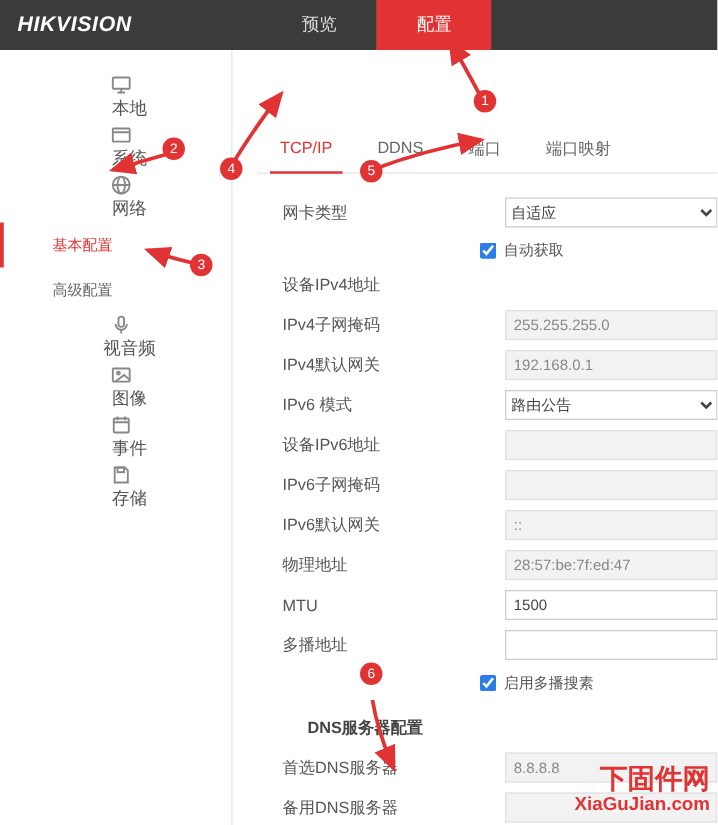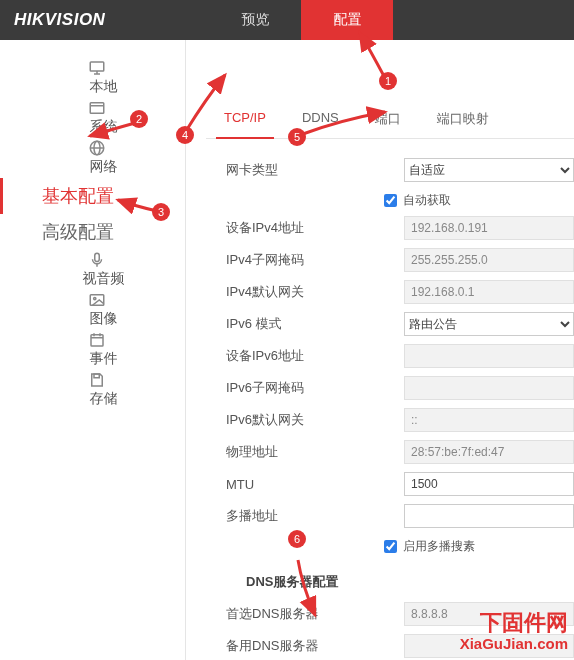--- a/index.html
+++ b/index.html
@@ -8,21 +8,21 @@
 .header { height: 40px; background: #3b3b3b; display: flex; align-items: center; }
 .logo { color: #fff; font-weight: bold; font-size: 17px; padding: 0 14px; letter-spacing: 0.5px; font-style: italic; }
 .nav-tab { height: 40px; padding: 0 32px; color: #ddd; font-size: 14px; display: flex; align-items: center; cursor: pointer; }
 .nav-tab.active { background: #e13333; color: #fff; }
 
 .main { display: flex; height: calc(100% - 40px); }
 
 .sidebar { width: 200px; border-right: 1px solid #e5e5e5; padding-top: 18px; }
 .side-item { height: 40px; display: flex; align-items: center; padding-left: 22px; cursor: pointer; font-size: 14px; color: #555; flex-direction: column; }
 .side-item .icon { width: 20px; height: 20px; margin-right: 14px; display: inline-flex; align-items: center; justify-content: center; }
-.side-sub { height: 36px; display: flex; align-items: center; padding-left: 42px; font-size: 18px; color: #666; cursor: pointer; }
+.side-sub { height: 36px; display: flex; align-items: center; padding-left: 42px; font-size: 12px; color: #666; cursor: pointer; }
 .side-sub.active { color: #e13333; border-left: 3px solid #e13333; padding-left: 39px; }
 
 .content { flex: 1; padding: 16px 0 0 20px; position: relative; }
 .sub-tabs { display: flex; border-bottom: 1px solid #e5e5e5; margin-top: 48px; }
 .sub-tab { padding: 6px 18px 10px; font-size: 13px; color: #666; cursor: pointer; position: relative; }
 .sub-tab.active { color: #e13333; }
 .sub-tab.active::after { content: ""; position: absolute; left: 10px; right: 10px; bottom: -1px; height: 2px; background: #e13333; }
 
 .form { padding: 16px 0 0 20px; }
 .row { display: flex; align-items: center; height: 30px; margin-bottom: 2px; gap: 40px; }
@@ -144,21 +144,20 @@
       <div class="row">
         <div class="row-label">网卡类型</div>
         <div class="row-field"><select><option>自适应</option></select></div>
       </div>
       <div class="checkbox-row">
         <input type="checkbox" checked="" style="">
         <label>自动获取</label>
       </div>
       <div class="row">
         <div class="row-label">设备IPv4地址</div>
-        <div class="row-field"><input type="text" class="readonly" readonly="" value="192.168.0.191" style=""></div>
       </div>
       <div class="row">
         <div class="row-label">IPv4子网掩码</div>
         <div class="row-field"><input type="text" class="readonly" readonly="" value="255.255.255.0" style=""></div>
       </div>
       <div class="row">
         <div class="row-label">IPv4默认网关</div>
         <div class="row-field"><input type="text" class="readonly" readonly="" value="192.168.0.1" style=""></div>
       </div>
       <div class="row">

